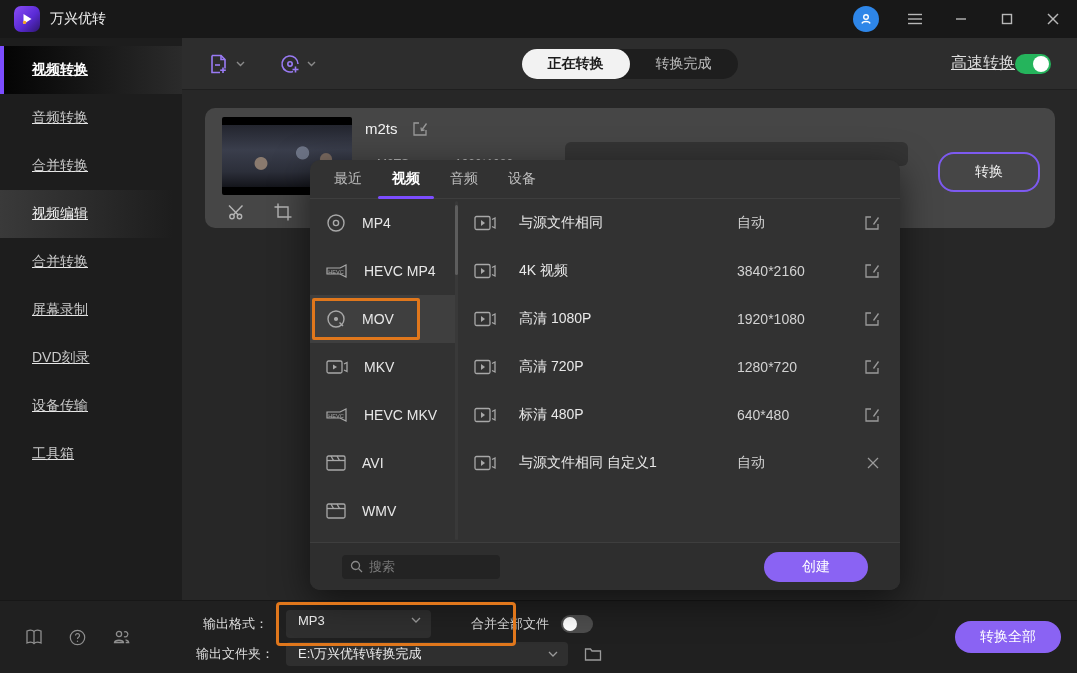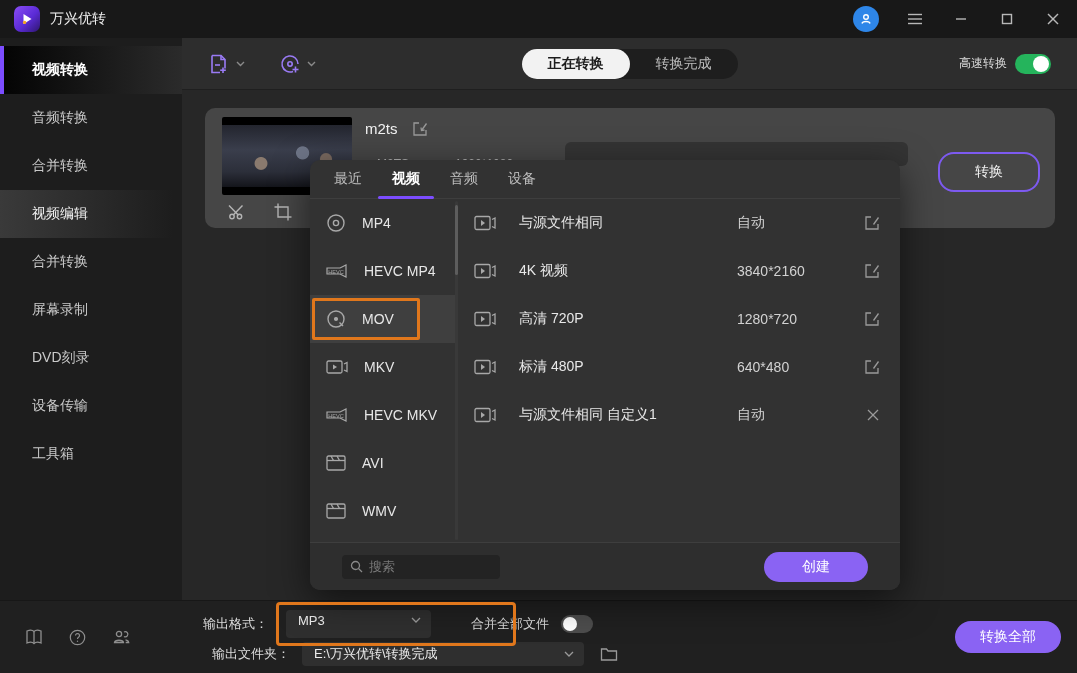--- a/index.html
+++ b/index.html
@@ -10,34 +10,34 @@
   
   .titlebar { height:38px; background:#181818; display:flex; align-items:center; padding:0 14px; flex:none; }
   .logo { width:26px; height:26px; border-radius:7px; background:linear-gradient(135deg,#8a4df5 0%,#5b2bd6 55%,#2e1670 100%); display:flex; align-items:center; justify-content:center; }
   .logo svg { display:block; }
   .app-title { margin-left:10px; font-size:14px; color:#f0f0f0; }
   .titlebar-right { margin-left:auto; display:flex; align-items:center; gap:26px; }
   .avatar { width:26px; height:26px; border-radius:50%; background:#2e86e8; display:flex; align-items:center; justify-content:center; }
   .win-btn { width:20px; height:20px; display:flex; align-items:center; justify-content:center; cursor:default; color:#b8b8b8; }
 
   
-  .middle { flex:1; display:flex; min-height:0; }
+  .middle { flex:1; display:flex; min-height:0;text-decoration:underline; }
   .sidebar { width:182px; background:#1d1d1d; padding-top:8px; flex:none; }
   .side-item { height:48px; display:flex; align-items:center; padding-left:32px; color:#c9c9c9; font-size:14px; cursor:default; }
   .side-item.active { color:#fff; font-weight:bold; border-left:4px solid #7c4dff; padding-left:28px; background:linear-gradient(90deg,#040404 0%,#2b2b2b 100%); }
   .side-item.hovered { color:#f2f2f2; background:linear-gradient(90deg,#3a3a3a 0%,#1d1d1d 95%); }
 
   .main { flex:1; display:flex; flex-direction:column; min-width:0; background:#15803d; }
   .toolbar { height:52px; background:#2d2d2d; border-bottom:1px solid #1f1f1f; display:flex; align-items:center; padding:0 26px; flex:none; position:relative; }
   .tool-group { display:flex; align-items:center; gap:6px; margin-right:34px; color:#9a7bf5; }
   .chev { color:#8a8a8a; }
   .tabs-pill { position:absolute; left:50%; transform:translateX(-50%); background:#1e1e1e; border-radius:16px; height:30px; display:flex; align-items:center; }
   .tab { padding:0 26px; height:30px; display:flex; align-items:center; border-radius:16px; color:#bdbdbd; font-size:14px; }
   .tab.active { background:#f2f2f2; color:#1d1d1d; font-weight:bold; }
-  .fast { margin-left:auto; display:flex; align-items:center; gap:8px; color:#dcdcdc; font-size:12px; }
+  .fast { margin-left:auto; display:flex; align-items:center; color:#dcdcdc; font-size:16px; }
   .toggle { width:36px; height:20px; border-radius:10px; position:relative; }
   .toggle .knob { width:16px; height:16px; border-radius:50%; background:#fff; position:absolute; top:2px; }
   .toggle.on { background:#25b45c; } .toggle.on .knob { right:2px; }
   .toggle.off { background:#4d4d4d; } .toggle.off .knob { left:2px; }
   .toggle.small { width:32px; height:18px; } .toggle.small .knob { width:14px; height:14px; }
 
   .content { flex:1; position:relative; background:#272727; min-height:0; }
 
   
   .card { position:absolute; left:23px; top:18px; width:850px; height:120px; background:#464646; border-radius:10px; z-index:1; }
@@ -79,21 +79,21 @@
   .popup-footer { height:48px; flex:none; border-top:1px solid #3e3e3e; background:#2e2e2e; border-radius:0 0 10px 10px; display:flex; align-items:center; padding:0 32px; }
   .searchbox { width:158px; height:24px; background:#232323; border-radius:4px; display:flex; align-items:center; padding:0 8px; gap:6px; color:#8a8a8a; }
   .searchbox input { flex:1; min-width:0; background:transparent; border:none; outline:none; color:#ddd; font-size:13px; font-family:inherit; }
   .searchbox input::placeholder { color:#7a7a7a; }
   .create-btn { margin-left:auto; width:104px; height:30px; border-radius:15px; background:#8a63f3; border:none; color:#fff; font-size:14px; display:flex; align-items:center; justify-content:center; }
 
   
   .bottombar { height:73px; flex:none; background:#202020; border-top:1px solid #171717; position:relative; }
   .foot-icons { position:absolute; left:25px; top:0; bottom:0; display:flex; align-items:center; gap:26px; color:#8f8f8f; }
   .row1 { position:absolute; left:203px; top:9px; display:flex; align-items:center; }
-  .row2 { position:absolute; left:212px; top:41px; display:flex; align-items:center; }
+  .row2 { position:absolute; left:196px; top:41px; display:flex; align-items:center; }
   .out-label { color:#dcdcdc; font-size:13px; }
   .fake-select { background:#2f2f2f; border-radius:4px; display:flex; align-items:center; color:#ececec; font-size:13px; }
   .fmt-select { width:145px; height:28px; margin-left:18px; padding:0 10px 8px 12px; }
   .folder-select { width:282px; height:24px; margin-left:12px; padding:0 10px 0 12px; }
   .fake-select .sel-text { flex:1; white-space:nowrap; overflow:hidden; }
   .merge { display:flex; align-items:center; gap:12px; margin-left:40px; color:#dcdcdc; font-size:13px; }
   .folder-icon-btn { margin-left:16px; color:#9a9a9a; display:flex; }
   .convert-all-btn { position:absolute; right:16px; top:20px; width:106px; height:32px; border-radius:16px; background:#8a63f3; border:none; color:#fff; font-size:14px; display:flex; align-items:center; justify-content:center; }
 
   
@@ -385,20 +385,37 @@
                   </span>
               </div>
               <div class="preset-row">
                 <span class="picon">
                     <svg width="24" height="18" viewBox="0 0 24 18" fill="none" stroke="#a8a8a8" stroke-width="1.3">
                       <rect x="2" y="2.5" width="15" height="13" rx="1.5"></rect>
                       <path d="M8 6 L12 9 L8 12 Z" fill="#a8a8a8" stroke="none"></path>
                       <path d="M19 5.5 l3 -1.5 v10 l-3 -1.5"></path>
                     </svg>
                   </span>
+                <span class="preset-label">高清 1080P</span>
+                <span class="preset-value">1920*1080</span>
+                <span class="preset-action">
+                    <svg width="16" height="16" viewBox="0 0 16 16" fill="none" stroke="#9a9a9a" stroke-width="1.3">
+                      <path d="M14 9 V14 H2 V2 H7"></path>
+                      <path d="M9.5 9.5 L14.5 2.5"></path>
+                    </svg>
+                  </span>
+              </div>
+              <div class="preset-row">
+                <span class="picon">
+                    <svg width="24" height="18" viewBox="0 0 24 18" fill="none" stroke="#a8a8a8" stroke-width="1.3">
+                      <rect x="2" y="2.5" width="15" height="13" rx="1.5"></rect>
+                      <path d="M8 6 L12 9 L8 12 Z" fill="#a8a8a8" stroke="none"></path>
+                      <path d="M19 5.5 l3 -1.5 v10 l-3 -1.5"></path>
+                    </svg>
+                  </span>
                 <span class="preset-label">高清 720P</span>
                 <span class="preset-value">1280*720</span>
                 <span class="preset-action">
                     <svg width="16" height="16" viewBox="0 0 16 16" fill="none" stroke="#9a9a9a" stroke-width="1.3">
                       <path d="M14 9 V14 H2 V2 H7"></path>
                       <path d="M9.5 9.5 L14.5 2.5"></path>
                     </svg>
                   </span>
               </div>
               <div class="preset-row">

